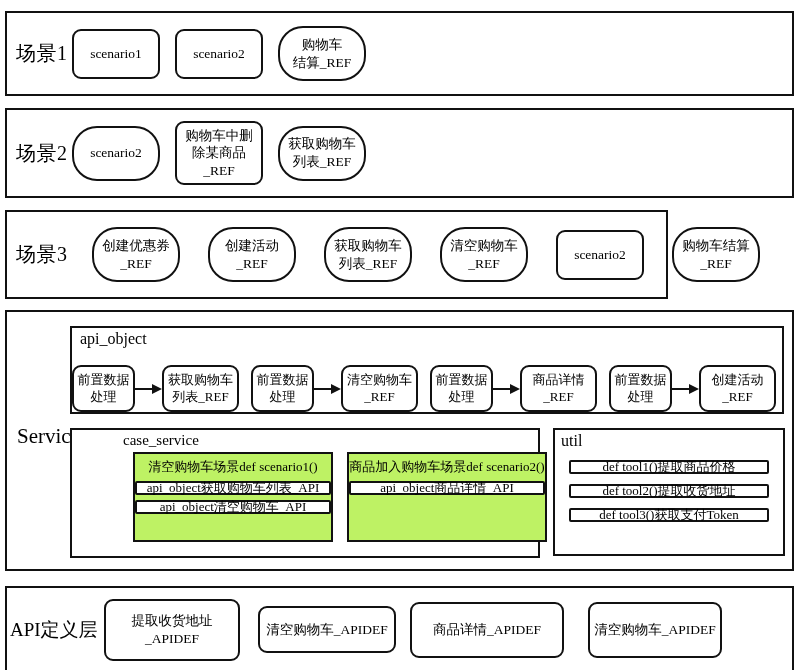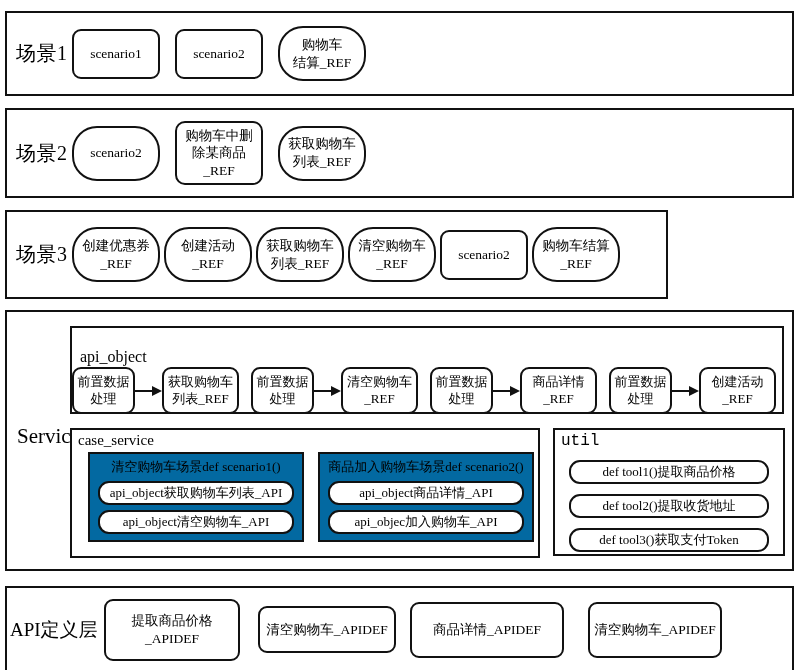--- a/index.html
+++ b/index.html
@@ -20,75 +20,75 @@
   }
   #section-scene1 { left: 5px; top: 3px;   width: 789px; height: 85px; }
   #section-scene2 { left: 5px; top: 100px; width: 789px; height: 90px; }
   #section-scene3 { left: 5px; top: 202px; width: 663px; height: 89px; }
   #section-service{ left: 5px; top: 302px; width: 789px; height: 261px; }
   #section-api    { left: 5px; top: 578px; width: 789px; height: 87px; }
 
   .row { display: flex; align-items: center; height: 100%; padding-left: 9px; }
   .row-label { font-size: 20px; width: 56px; flex: none; letter-spacing: 0.5px; }
   .boxes { display: flex; align-items: center; gap: 15px; }
-  .boxes.gap14 { gap: 4px; }
+  .boxes.gap14 { gap: 28px; margin-left: 20px; }
 
   .box {
     border: 2px solid #111;
     border-radius: 9px;
     background: #fff;
     display: flex; align-items: center; justify-content: center;
     text-align: center;
     font-size: 13.5px;
     line-height: 1.3;
     flex: none;
   }
   .box-text { white-space: pre-line; }
   .w88 { width: 88px; }
   .h50 { height: 50px; }
   .h55 { height: 55px; border-radius: 25px; }
-  .h64 { height: 64px; border-radius: 10px; }
+  .h64 { height: 64px; }
 
   
   #service-label { position: absolute; left: 10px; top: 112px; font-size: 21px; }
   .inner-frame { position: absolute; border: 2px solid #111; background: #fff; }
   #api-object-box { left: 63px; top: 14px; width: 714px; height: 88px; }
-  .inner-label { font-size: 16px; padding: 20px 0 0 8px; }
-  .chain-row { display: flex; align-items: center; gap: 12px; margin-top: 1px; }
+  .inner-label { font-size: 16px; padding: 2px 0 0 8px; }
+  .chain-row { display: flex; align-items: center; gap: 12px; margin-top: 17px; }
   .chain { display: flex; align-items: center; }
   .box.pre { width: 63px; height: 47px; font-size: 13px; }
   .box.ref { width: 77px; height: 47px; font-size: 13px; }
   .arrow { display: flex; align-items: center; width: 27px; flex: none; }
   .arrow-line { flex: 1; height: 2px; background: #111; }
   .arrow-head {
     width: 0; height: 0; flex: none;
     border-top: 5px solid transparent;
     border-bottom: 5px solid transparent;
     border-left: 10px solid #111;
   }
 
-  #case-service-box { left: 63px; top: 116px; width: 470px; height: 130px; }
+  #case-service-box { left: 63px; top: 116px; width: 470px; height: 130px; padding-left: 45px; }
   #case-service-box .inner-label { font-size: 15px; padding: 2px 0 0 6px; }
   .case-row { display: flex; gap: 14px; padding: 3px 0 0 16px; }
   .case-box {
-    border: 2px solid #111; background: #0369a1;
+    border: 2px solid #111; background: #bef264;
     width: 216px; height: 90px;
     display: flex; flex-direction: column; align-items: center;
   }
   .case-title { font-size: 13px; margin-top: 4px; }
   .pill {
-    border: 2px solid #111; border-radius: 11px; background: #fff;
-    font-size: 13px; height: 24px;
+    border: 2px solid #111; border-radius: 2px; background: #fff;
+    font-size: 13px; height: 14px;
     display: flex; align-items: center; justify-content: center;
     text-align: center;
   }
   .case-box .pill { width: 196px; margin-top: 5px; flex: none; }
 
   #util-box { left: 546px; top: 116px; width: 232px; height: 128px; }
-  #util-box .inner-label { font-size: 16px; padding: 2px 16px 0 6px; font-family: Liberation Mono, monospace; }
+  #util-box .inner-label { font-size: 16px; padding: 2px 16px 0 6px; }
   #util-box .pill { width: 200px; margin: 10px auto 0 auto; }
   #util-box .pill:first-of-type { margin-top: 4px; }
 
   
   #section-api .row { padding-left: 3px; }
   .api-label { font-size: 19px; flex: none; width: 92px; }
   .api-boxes { display: flex; align-items: center; }
   .api-box1 { width: 136px; height: 62px; margin-left: 2px; }
   .api-box2 { width: 138px; height: 47px; margin-left: 18px; }
   .api-box3 { width: 154px; height: 56px; margin-left: 14px; }
@@ -243,23 +243,20 @@
             </div>
           <div class="pill">
               <span>api_object清空购物车_API</span>
             </div>
         </div>
         <div class="case-box">
           <div class="case-title">商品加入购物车场景def scenario2()</div>
           <div class="pill">
               <span>api_object商品详情_API</span>
             </div>
-          <div class="pill">
-              <span>api_objec加入购物车_API</span>
-            </div>
         </div>
       </div>
     </div>
 
     <div class="inner-frame" id="util-box">
       <div class="inner-label">util</div>
       <div class="pill">
           <span>def tool1()提取商品价格</span>
         </div>
       <div class="pill">
@@ -269,21 +266,21 @@
           <span>def tool3()获取支付Token</span>
         </div>
     </div>
   </div>
 
   <div class="frame" id="section-api">
     <div class="row">
       <div class="api-label">API定义层</div>
       <div class="api-boxes">
         <div class="box api-box1">
-            <span class="box-text">提取商品价格
+            <span class="box-text">提取收货地址
 _APIDEF</span>
           </div>
         <div class="box api-box2">
             <span class="box-text">清空购物车_APIDEF</span>
           </div>
         <div class="box api-box3">
             <span class="box-text">商品详情_APIDEF</span>
           </div>
         <div class="box api-box4">
             <span class="box-text">清空购物车_APIDEF</span>

